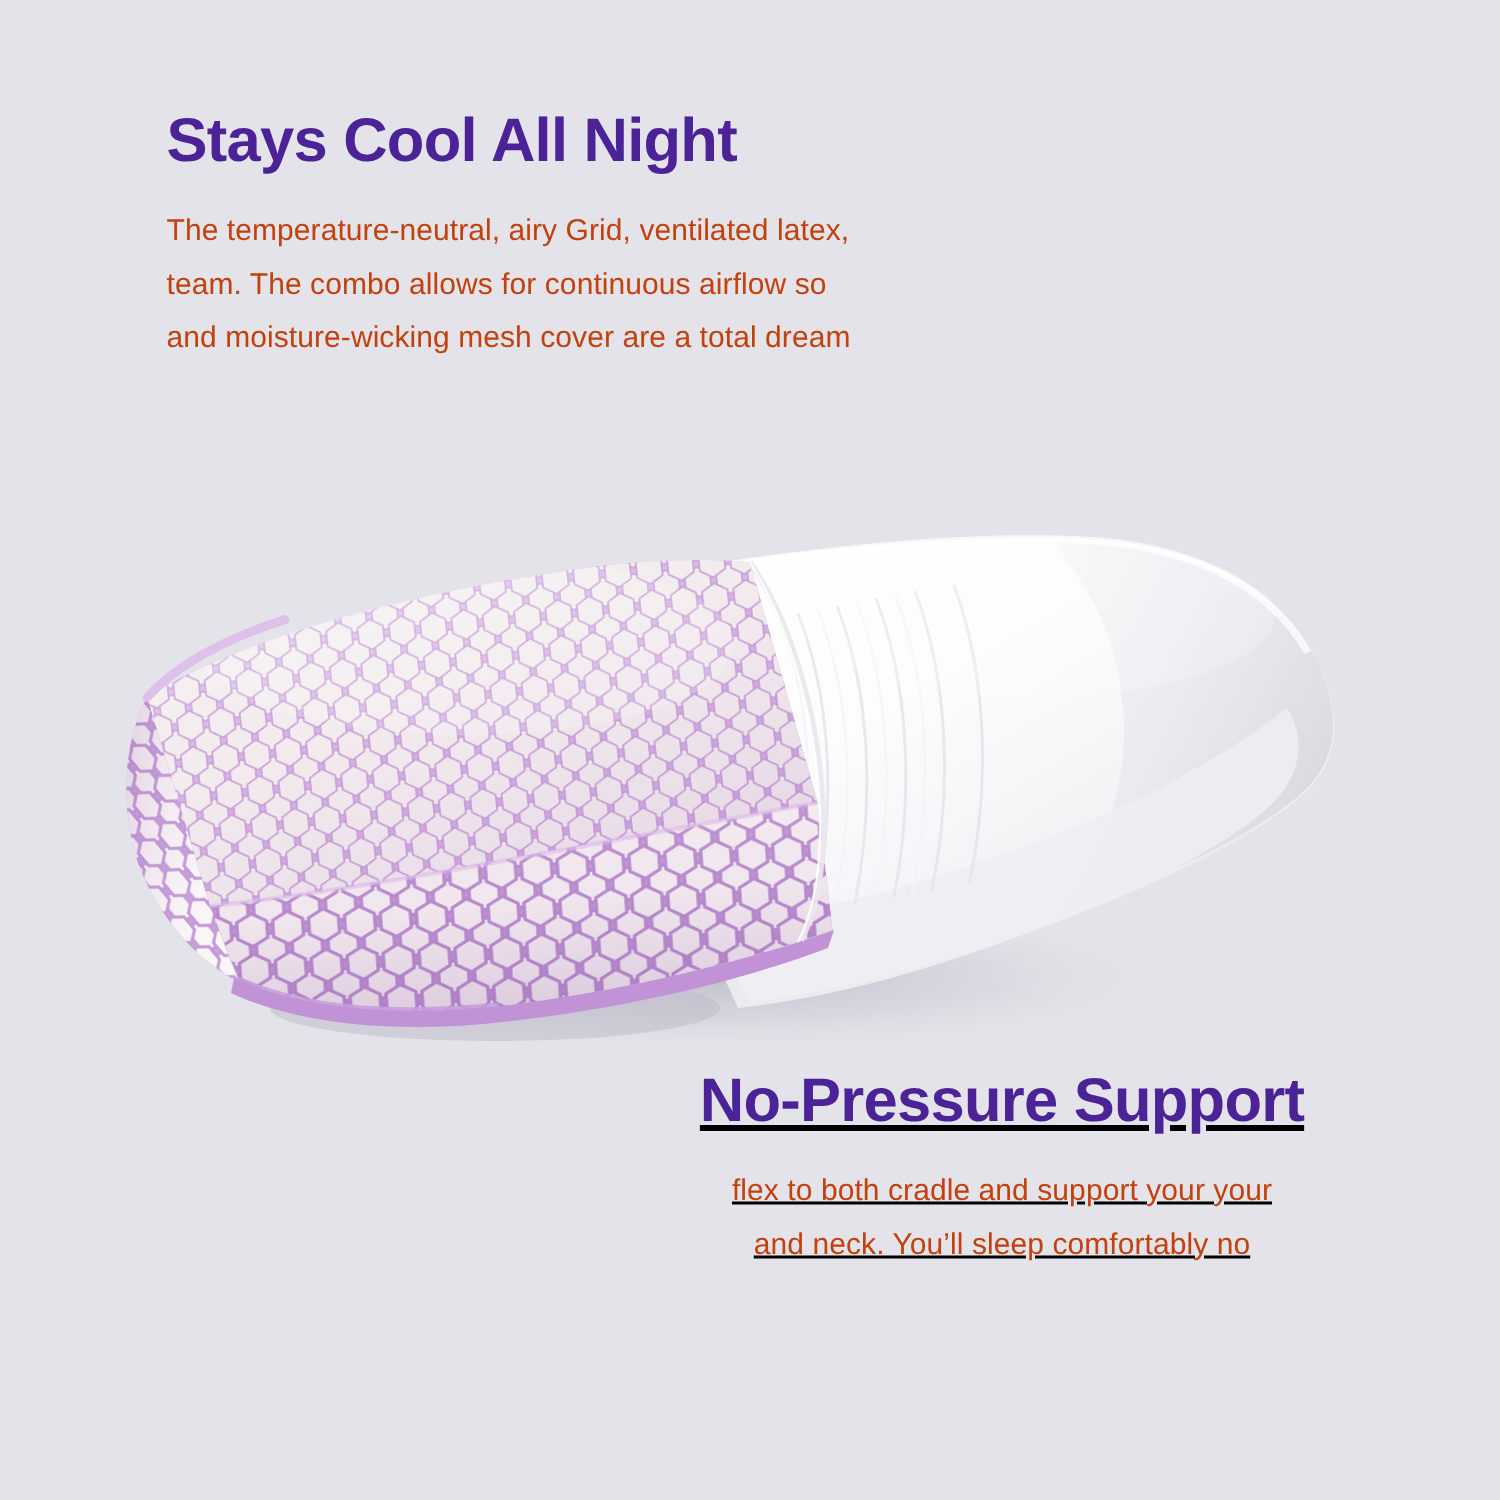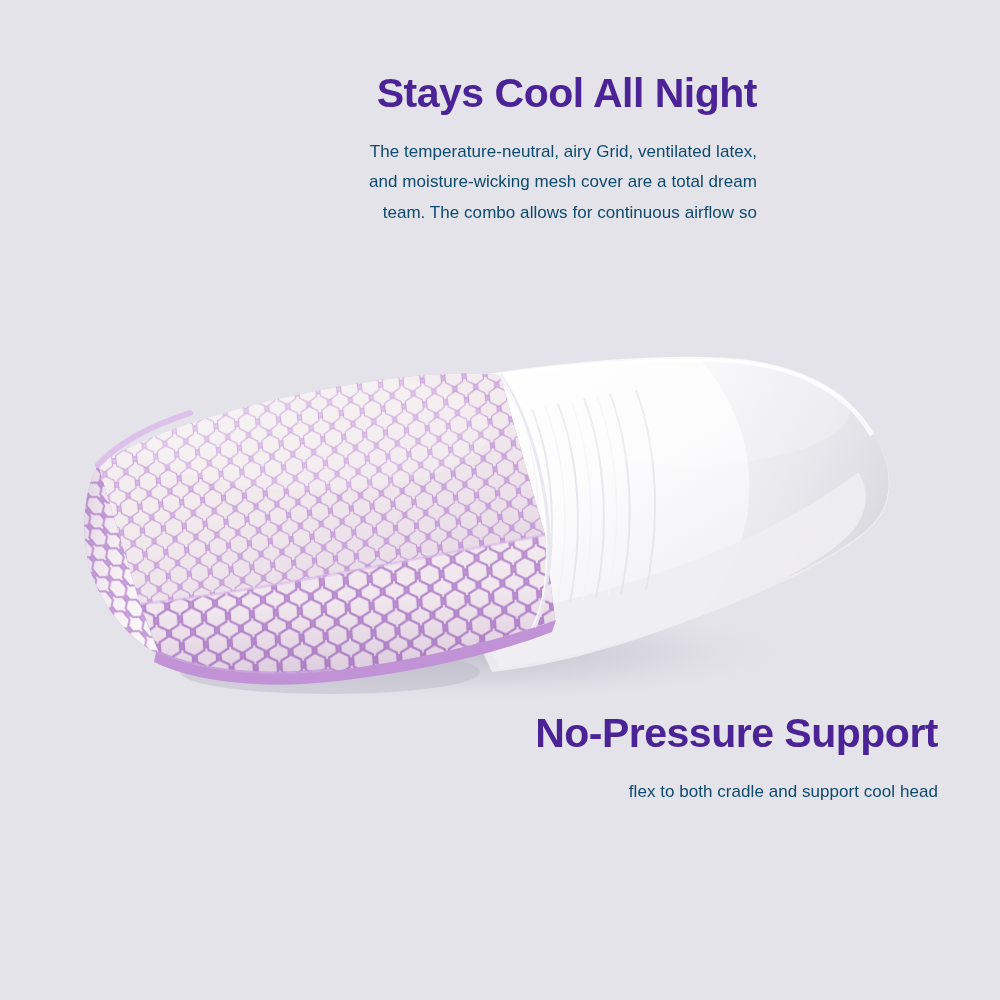--- a/index.html
+++ b/index.html
@@ -12,35 +12,35 @@
   }
   .canvas {
     position:relative;
     width:1000px; height:1000px;
     background:#e4e3e9;
   }
 
   
   .copy-block { position:absolute; }
 
-  #copy-top { left:97px; top:72px; width:660px; text-align:right; }
-  #copy-bottom { left:398px; top:712px; width:540px; text-align:right; }
+  #copy-top { left:111px; top:72px; width:660px; text-align:left; }
+  #copy-bottom { left:398px; top:712px; width:540px; text-align:center;text-decoration:underline; }
 
   .headline {
     color:#4b2397;
     font-weight:bold;
     letter-spacing:-0.5px;
     line-height:1.05;
   }
   #copy-top .headline { font-size:41px; }
   #copy-bottom .headline { font-size:41px; }
 
   .body-copy {
-    color:#0c4a6e;
-    font-size:17px;
+    color:#c2410c;
+    font-size:20px;
     line-height:1.78;
     font-weight:400;
     letter-spacing:0.05px;
     margin-top:22px;
   }
   .body-copy .ln { display:block; white-space:nowrap; }
 
   
   #pillow-scene {
     position:absolute;
@@ -51,22 +51,22 @@
 </style>
 </head>
 <body>
 
 <div class="canvas">
 
   <div class="copy-block" id="copy-top">
     <h2 class="headline">Stays Cool All Night</h2>
     <p class="body-copy">
       <span class="ln">The temperature-neutral, airy Grid, ventilated latex,</span>
+      <span class="ln">team. The combo allows for continuous airflow so</span>
       <span class="ln">and moisture-wicking mesh cover are a total dream</span>
-      <span class="ln">team. The combo allows for continuous airflow so</span>
     </p>
   </div>
 
   <div id="pillow-scene">
     <svg viewBox="0 0 1000 420" xmlns="http://www.w3.org/2000/svg" role="img">
       <defs>
 
         <radialGradient id="gShadow" cx="50%" cy="50%" r="50%">
           <stop offset="0%" stop-color="#b6b5c2" stop-opacity="0.75"></stop>
           <stop offset="55%" stop-color="#c6c5d1" stop-opacity="0.38"></stop>
@@ -286,17 +286,18 @@
       <g clip-path="url(#clipPillowAll)">
         <ellipse cx="310" cy="150" rx="180" ry="60" fill="#ffffff" opacity="0.16"></ellipse>
         <ellipse cx="690" cy="130" rx="160" ry="55" fill="#ffffff" opacity="0.22"></ellipse>
       </g>
     </svg>
   </div>
 
   <div class="copy-block" id="copy-bottom">
     <h2 class="headline">No-Pressure Support</h2>
     <p class="body-copy">
-      <span class="ln">flex to both cradle and support cool head</span>
+      <span class="ln">flex to both cradle and support your your</span>
+      <span class="ln">and neck. You’ll sleep comfortably no</span>
     </p>
   </div>
 
 </div>
 
 </body></html>

